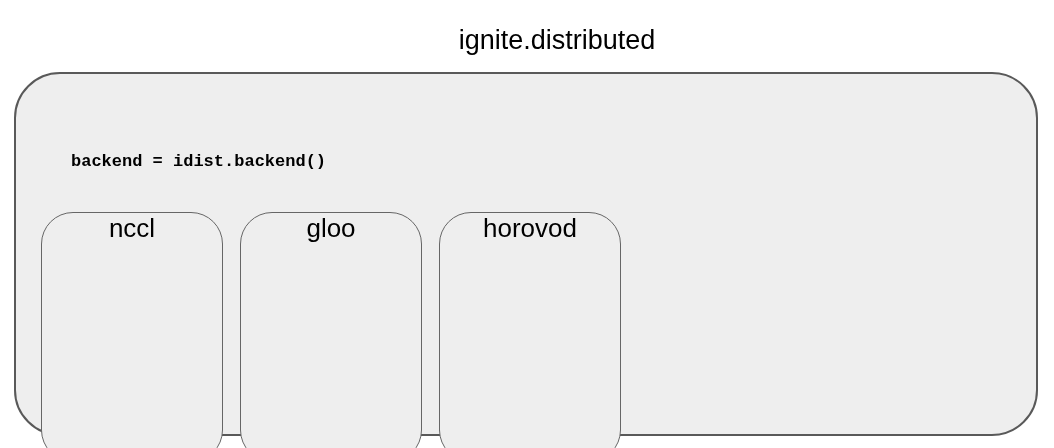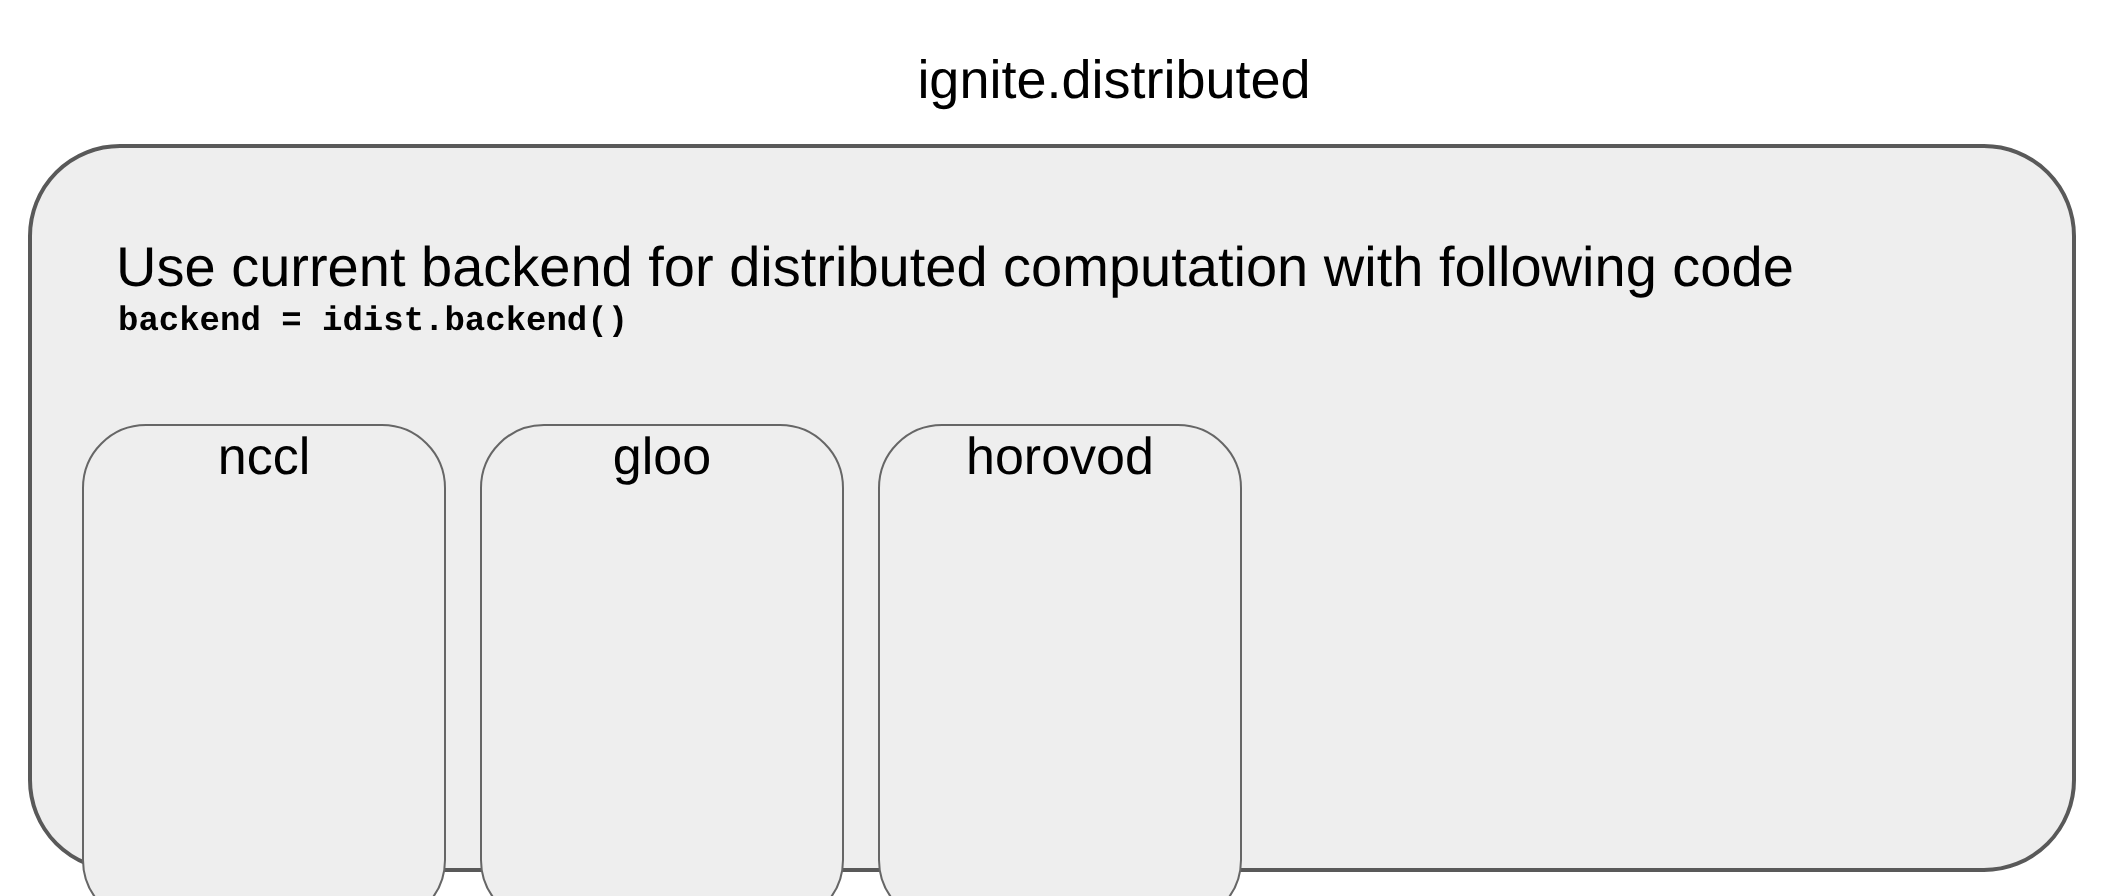--- a/index.html
+++ b/index.html
@@ -41,21 +41,21 @@
     position: absolute;
     left: 42px;
     top: 44px;
     font-size: 28px;
     line-height: 32px;
     color: #000000;
     white-space: nowrap;
   }
   .code {
     position: absolute;
-    left: 43px;
+    left: 55px;
     top: 78px;
     font-family: "Liberation Mono", "DejaVu Sans Mono", monospace;
     font-weight: bold;
     font-size: 17px;
     line-height: 20px;
     color: #000000;
     white-space: nowrap;
   }
   .boxes {
     position: absolute;
@@ -82,21 +82,20 @@
 </style>
 </head>
 <body>
 
 <div class="canvas">
 
   <div class="title">ignite.distributed</div>
 
   <div class="panel">
 
-    <div class="desc">Use current backend for distributed computation with following code</div>
 
     <div class="code">backend = idist.backend()</div>
 
     <div class="boxes">
 
       <div class="box">
         <span>nccl</span>
       </div>
 
       <div class="box">

